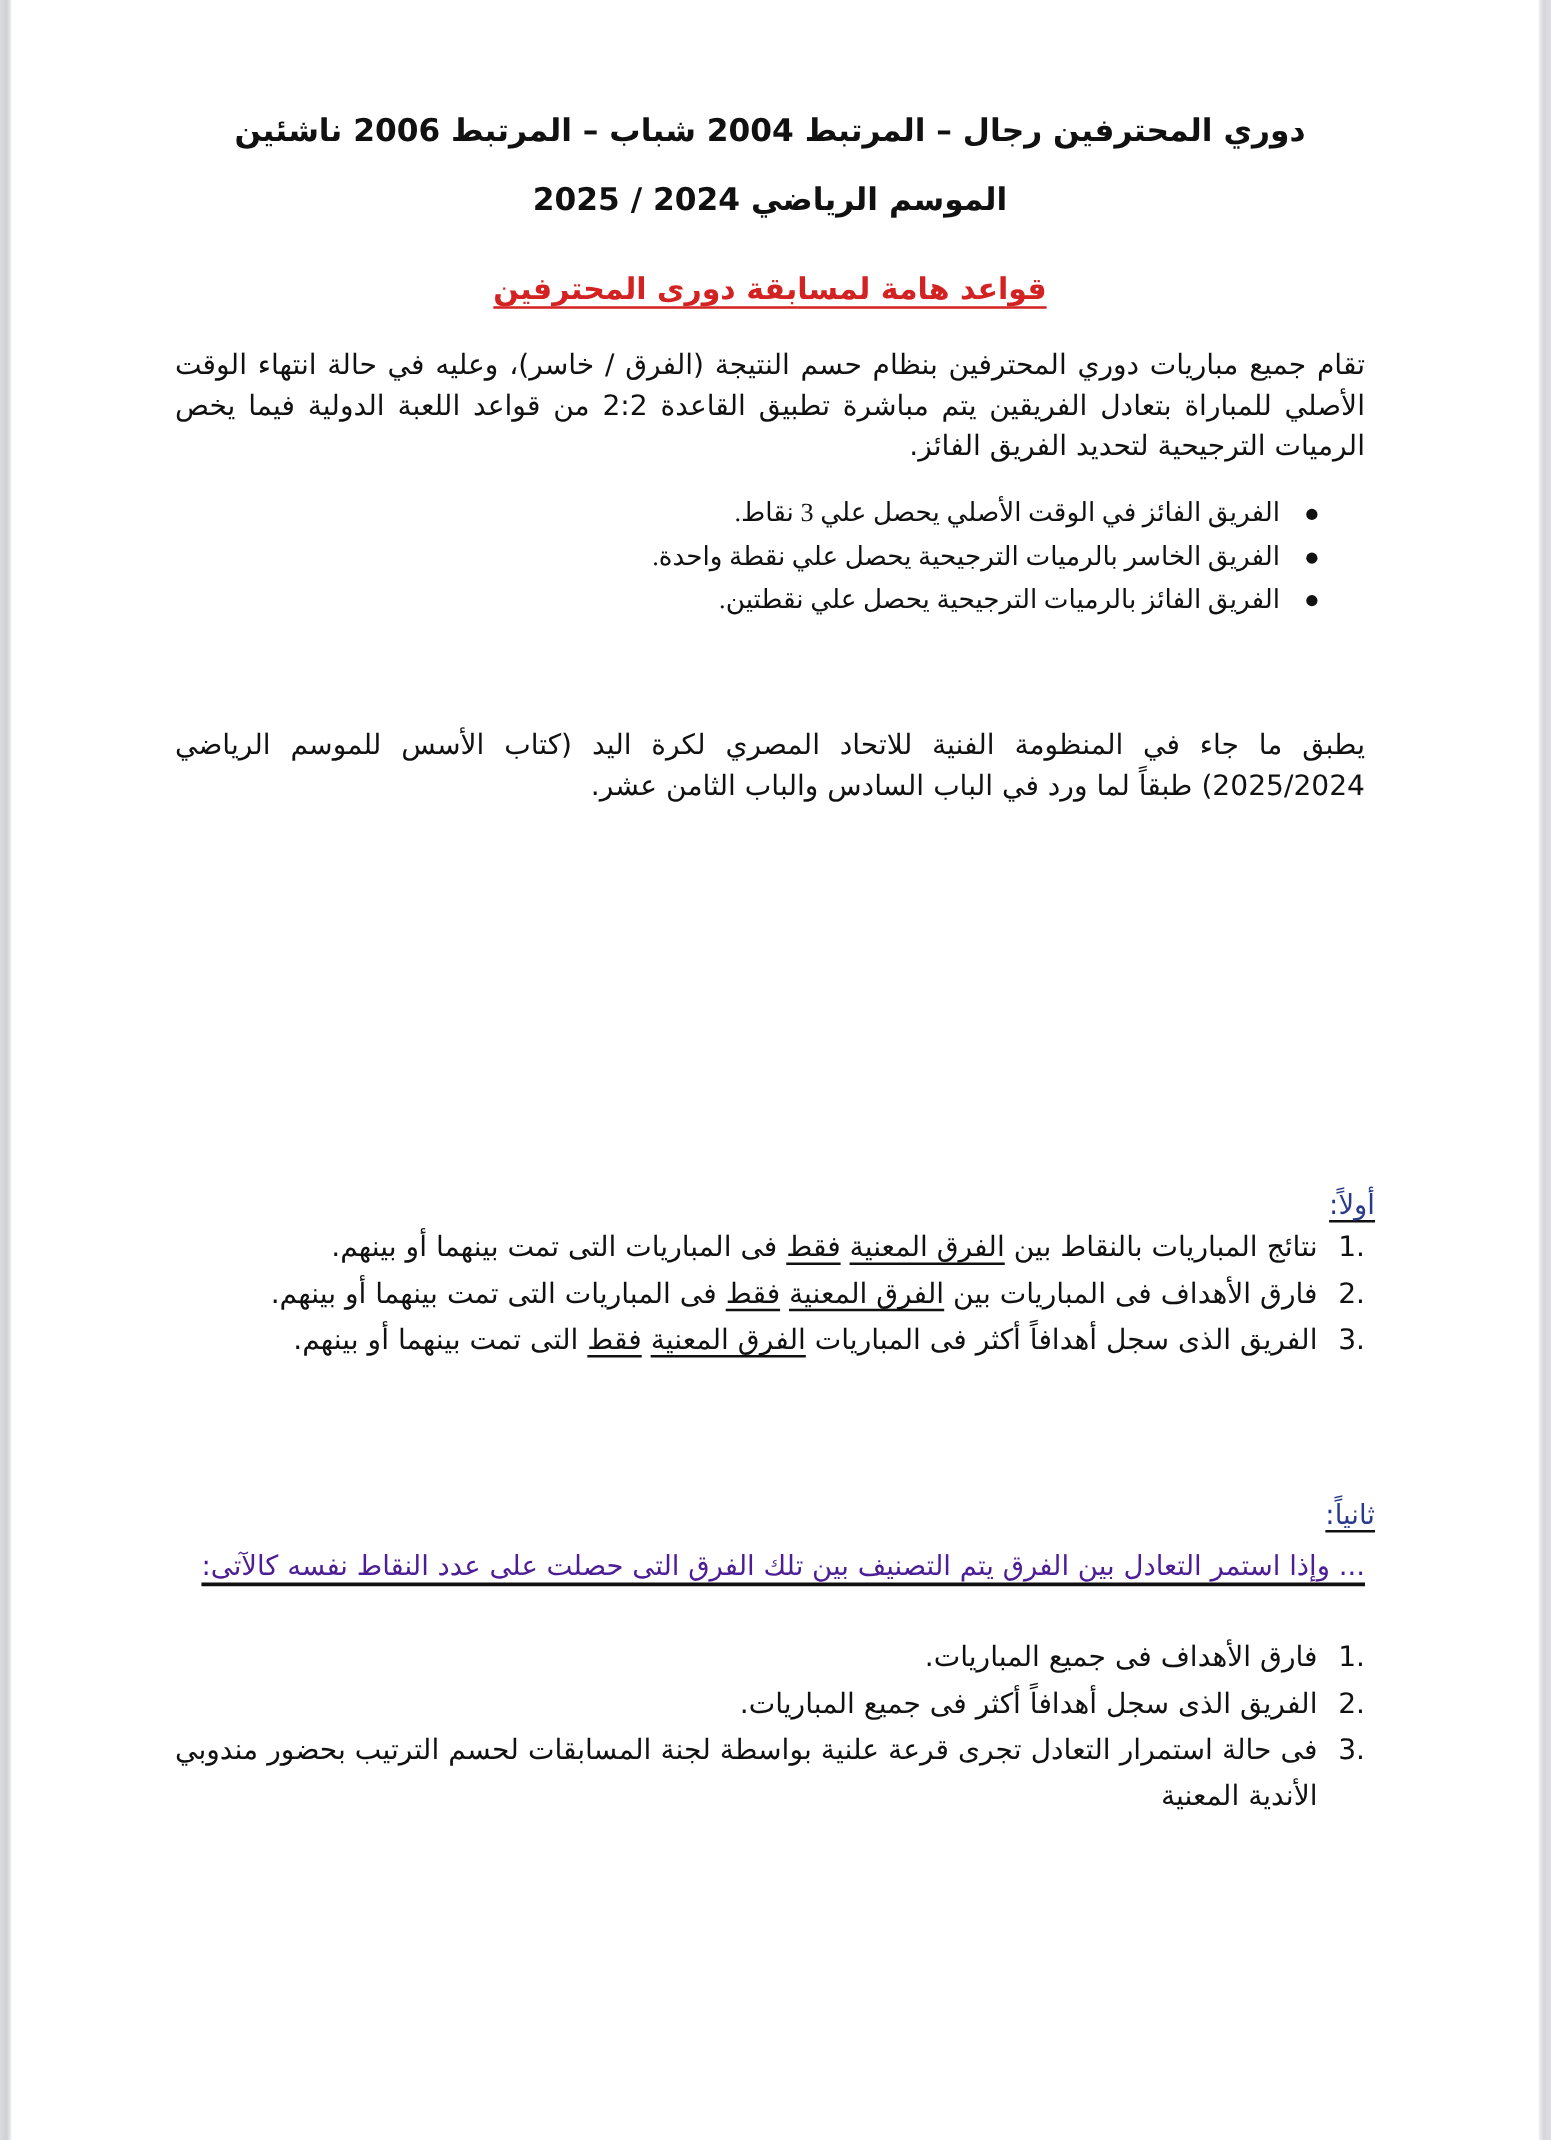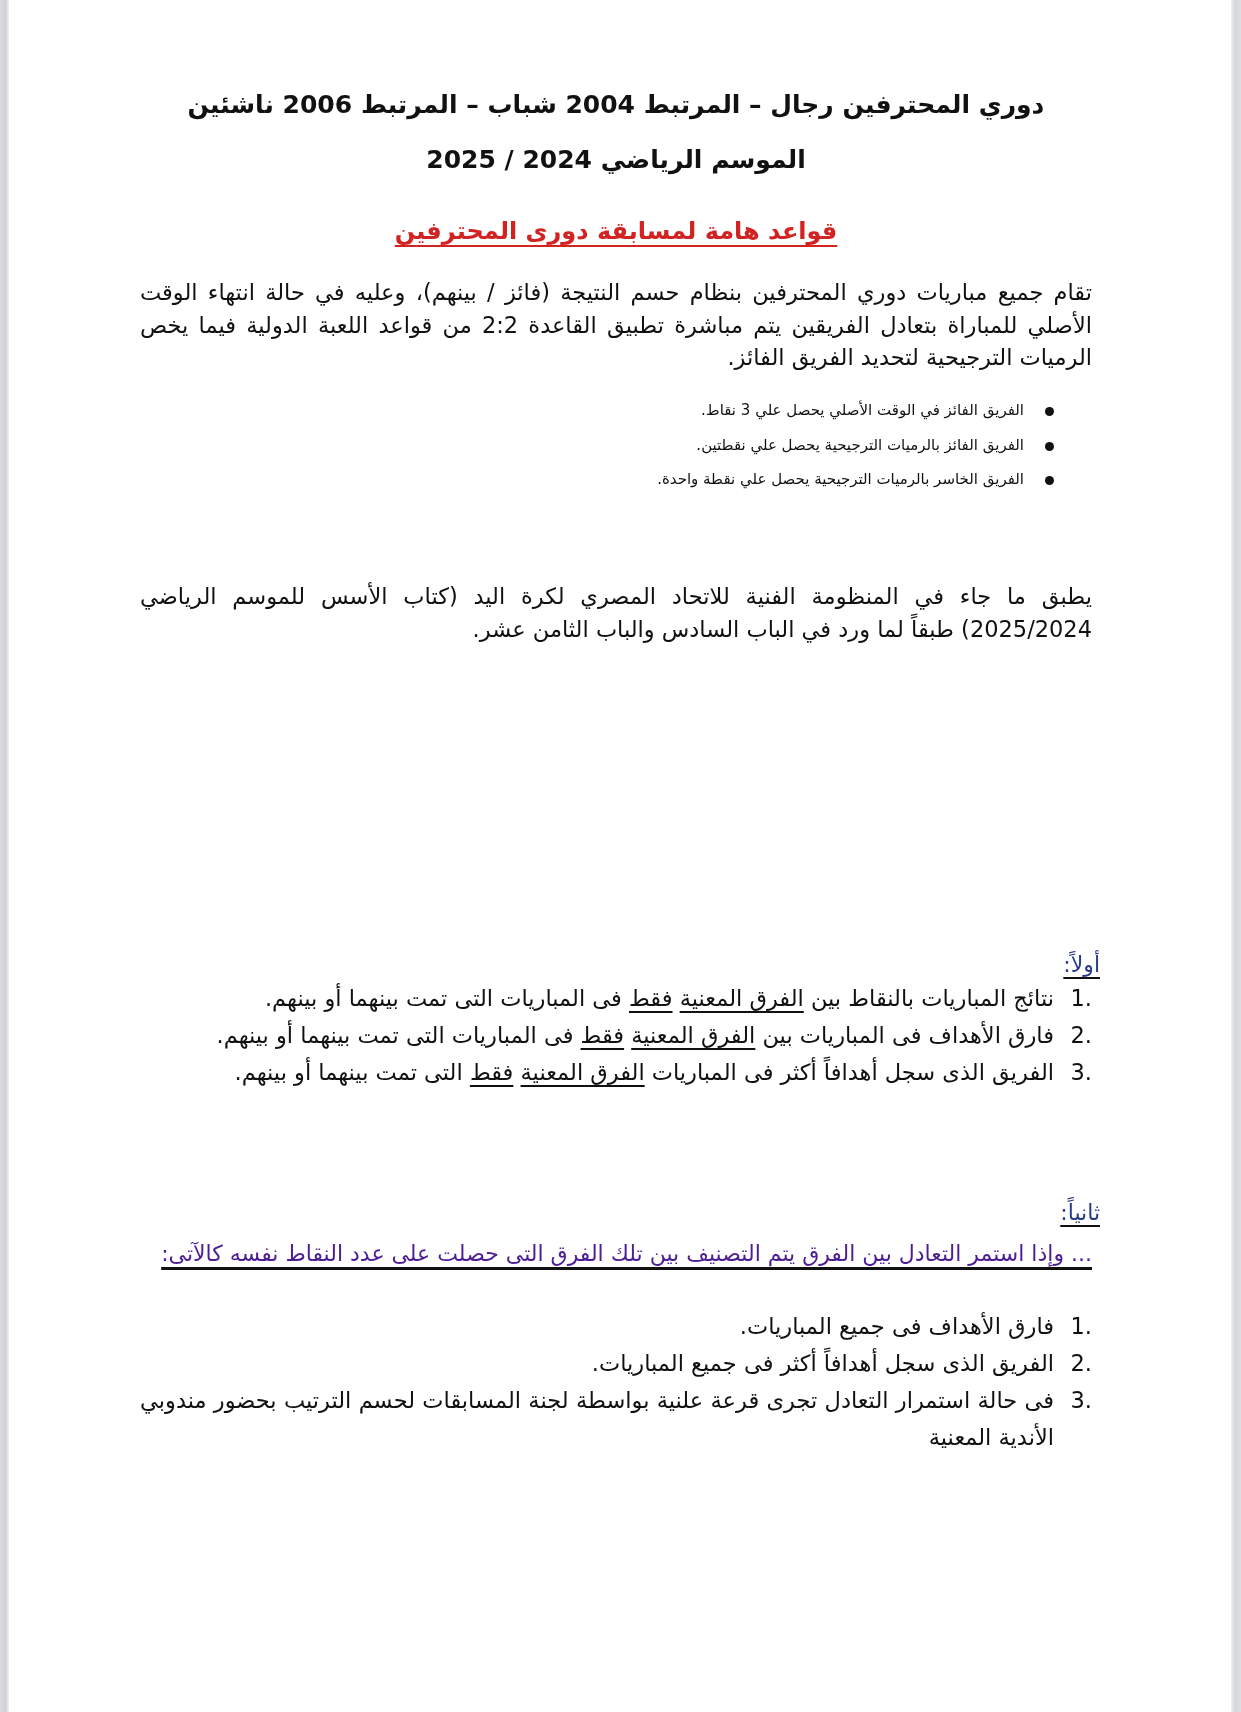--- a/index.html
+++ b/index.html
@@ -34,21 +34,21 @@
     text-underline-offset: 6px; text-decoration-thickness: 2px;
   }
   .block {
     position: absolute; left: 0; right: 0;
     font-size: 22.5px; line-height: 32.5px; text-align: justify;
   }
   .p1 { top: 276px; }
   ul.bullets {
     position: absolute; top: 393px; right: 0; left: 0;
     margin: 0; padding: 0 68px 0 0; list-style: none;
-    font-size: 15px; line-height: 34.5px;
+    font-size: 21px; line-height: 34.5px; font-family: Liberation Serif, serif;
   }
   ul.bullets li { position: relative; }
   ul.bullets li::before {
     content: ""; position: absolute; right: -30px; top: 14px;
     width: 9px; height: 9px; border-radius: 50%; background: #111;
   }
   .p2 { top: 580px; }
   .p3 { top: 692px; }
   .red-bold {
     position: absolute; top: 835px; left: 0; right: 0;
@@ -88,26 +88,26 @@
 
 <div class="edge-left"></div>
 <div class="edge-right"></div>
 
 <div class="page">
 
   <div class="title t1">دوري المحترفين رجال – المرتبط 2004 شباب – المرتبط 2006 ناشئين</div>
   <div class="title t2">الموسم الرياضي 2024 / 2025</div>
   <div class="title t3">قواعد هامة لمسابقة دورى المحترفين</div>
 
-  <div class="block p1">تقام جميع مباريات دوري المحترفين بنظام حسم النتيجة (فائز / بينهم)، وعليه في حالة انتهاء الوقت الأصلي للمباراة بتعادل الفريقين يتم مباشرة تطبيق القاعدة 2:2 من قواعد اللعبة الدولية فيما يخص الرميات الترجيحية لتحديد الفريق الفائز.</div>
+  <div class="block p1">تقام جميع مباريات دوري المحترفين بنظام حسم النتيجة (الفرق / خاسر)، وعليه في حالة انتهاء الوقت الأصلي للمباراة بتعادل الفريقين يتم مباشرة تطبيق القاعدة 2:2 من قواعد اللعبة الدولية فيما يخص الرميات الترجيحية لتحديد الفريق الفائز.</div>
 
   <ul class="bullets">
     <li>الفريق الفائز في الوقت الأصلي يحصل علي 3 نقاط.</li>
+    <li>الفريق الخاسر بالرميات الترجيحية يحصل علي نقطة واحدة.</li>
     <li>الفريق الفائز بالرميات الترجيحية يحصل علي نقطتين.</li>
-    <li>الفريق الخاسر بالرميات الترجيحية يحصل علي نقطة واحدة.</li>
   </ul>
 
   <div class="block p2">يطبق ما جاء في المنظومة الفنية للاتحاد المصري لكرة اليد (كتاب الأسس للموسم الرياضي 2025/2024) طبقاً لما ورد في الباب السادس والباب الثامن عشر.</div>
 
 
 
   <div class="heading-blue h1">أولاً:</div>
 
   <ol class="rules ol1">
     <li>

